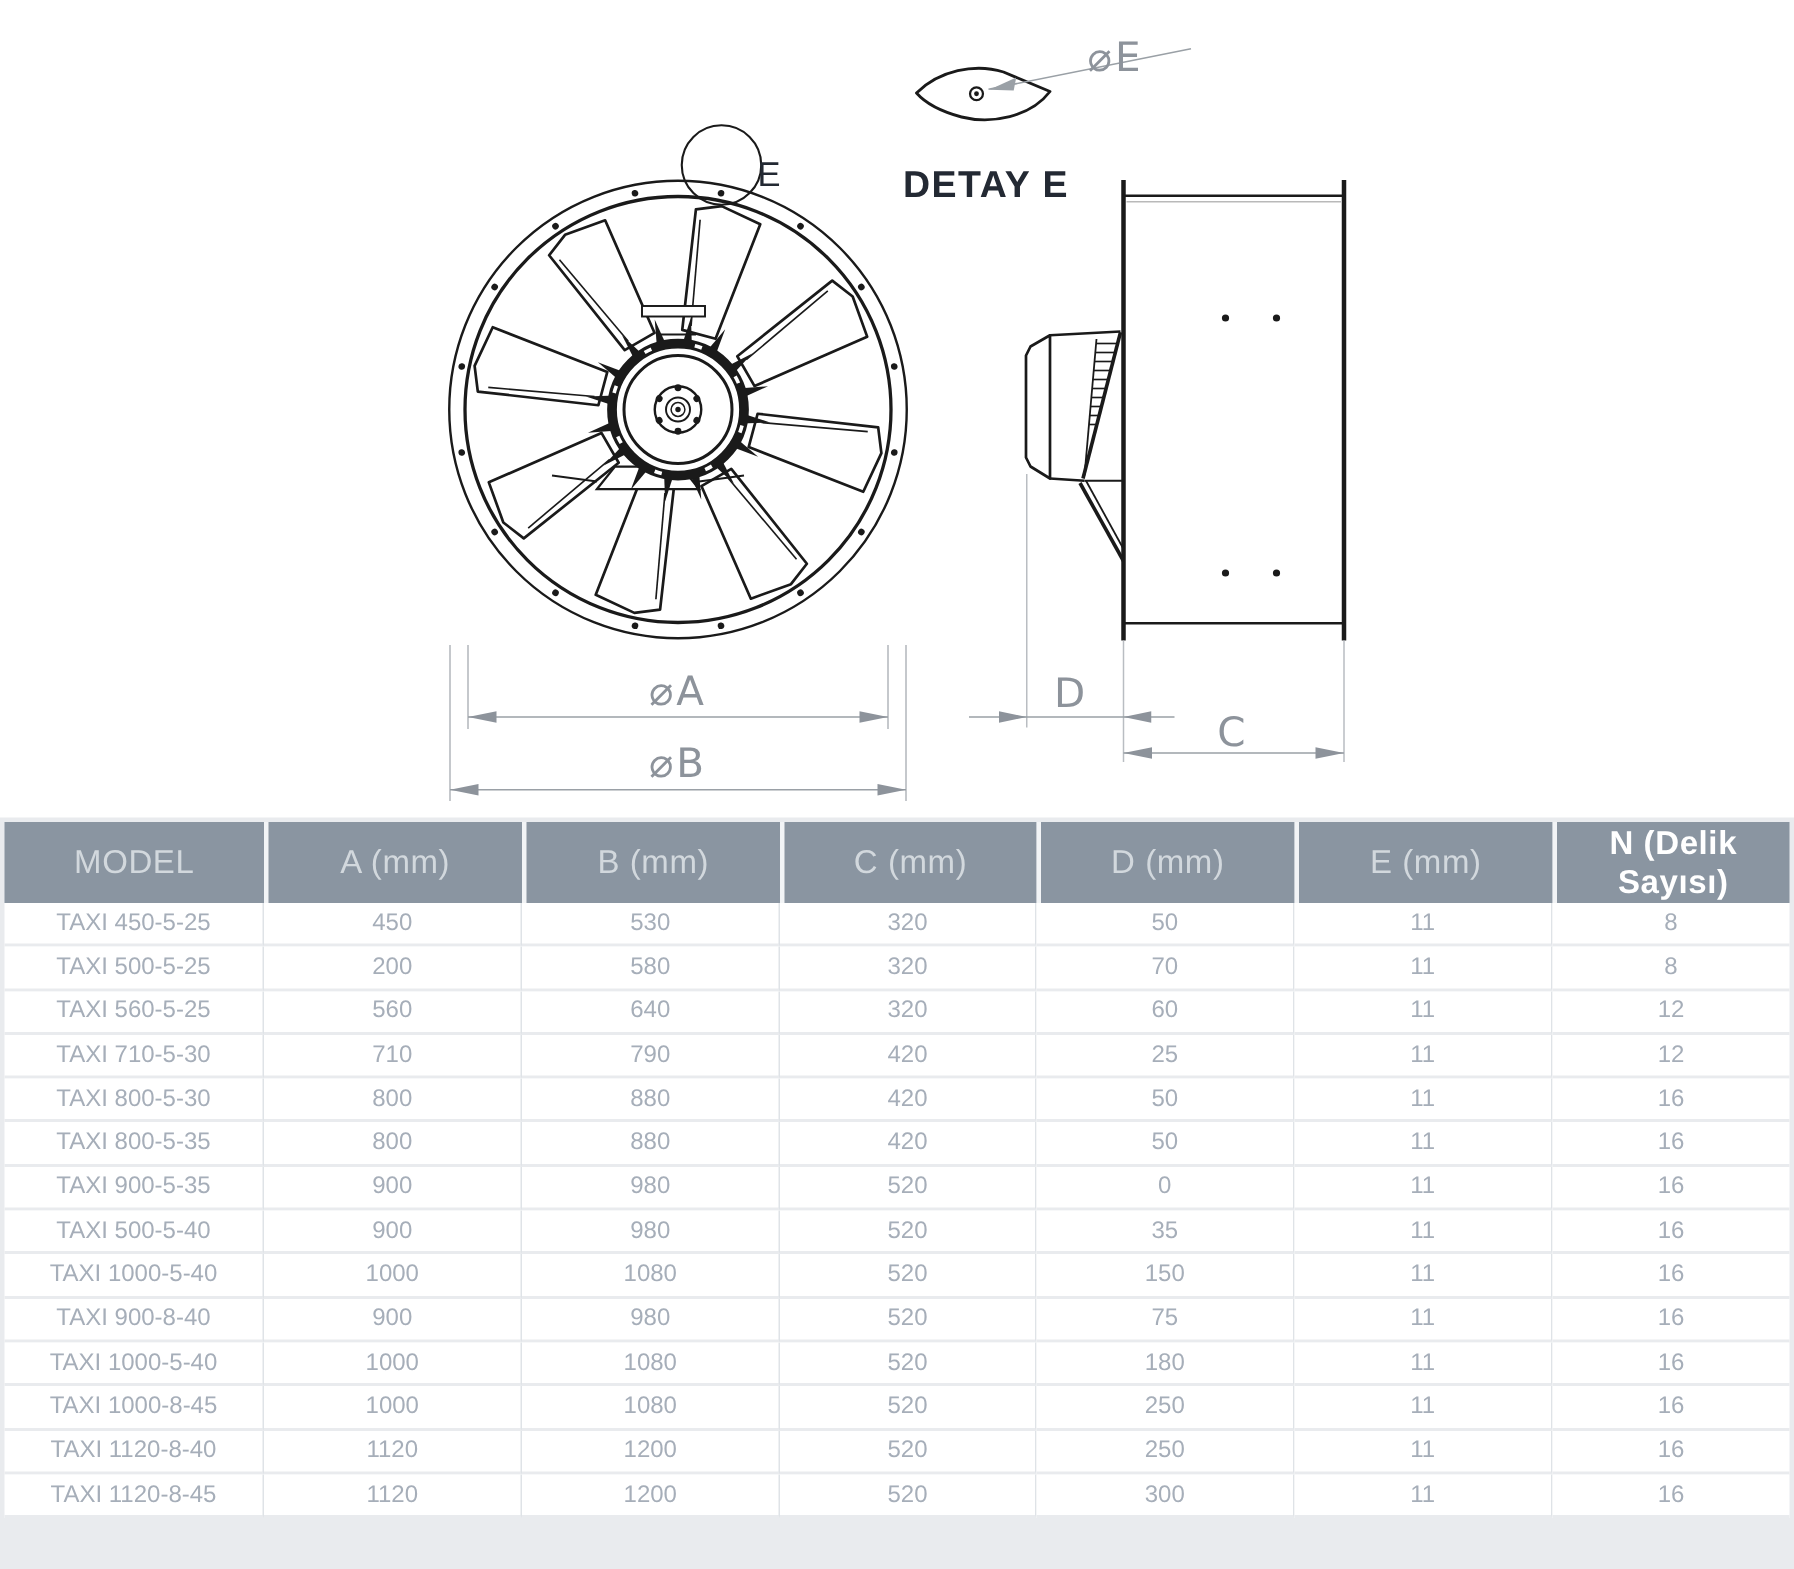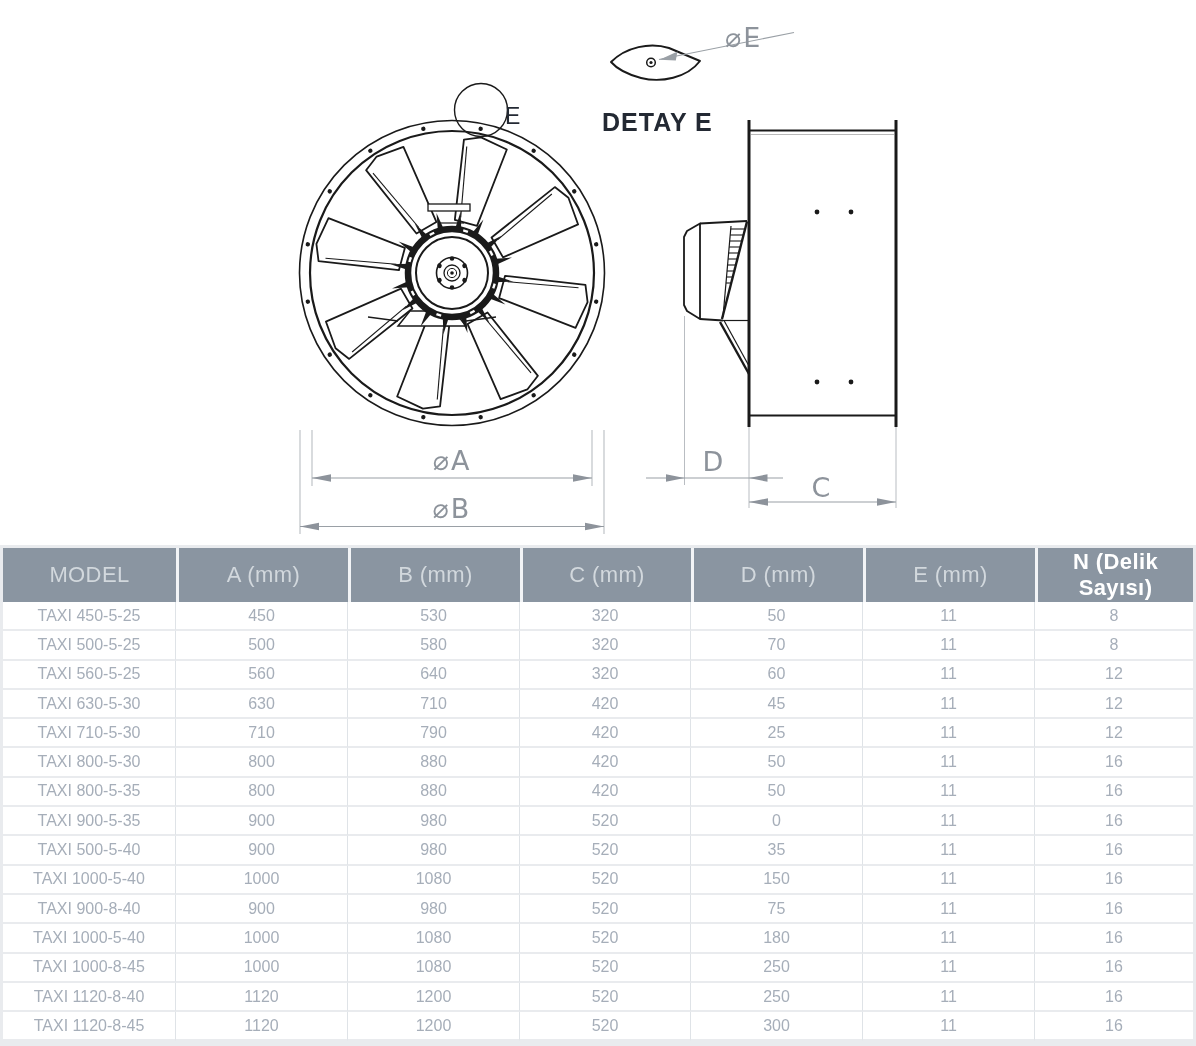--- a/index.html
+++ b/index.html
@@ -241,46 +241,37 @@
             <td>TAXI 450-5-25</td>
             <td>450</td>
             <td>530</td>
             <td>320</td>
             <td>50</td>
             <td>11</td>
             <td>8</td>
           </tr>
           <tr>
             <td>TAXI 500-5-25</td>
-            <td>500</td>
+            <td>200</td>
             <td>580</td>
             <td>320</td>
             <td>70</td>
             <td>11</td>
             <td>8</td>
           </tr>
           <tr>
             <td>TAXI 560-5-25</td>
             <td>560</td>
             <td>640</td>
             <td>320</td>
             <td>60</td>
             <td>11</td>
             <td>12</td>
           </tr>
           <tr>
-            <td>TAXI 630-5-30</td>
-            <td>630</td>
-            <td>710</td>
-            <td>420</td>
-            <td>45</td>
-            <td>11</td>
-            <td>12</td>
-          </tr>
-          <tr>
             <td>TAXI 710-5-30</td>
             <td>710</td>
             <td>790</td>
             <td>420</td>
             <td>25</td>
             <td>11</td>
             <td>12</td>
           </tr>
           <tr>
             <td>TAXI 800-5-30</td>

